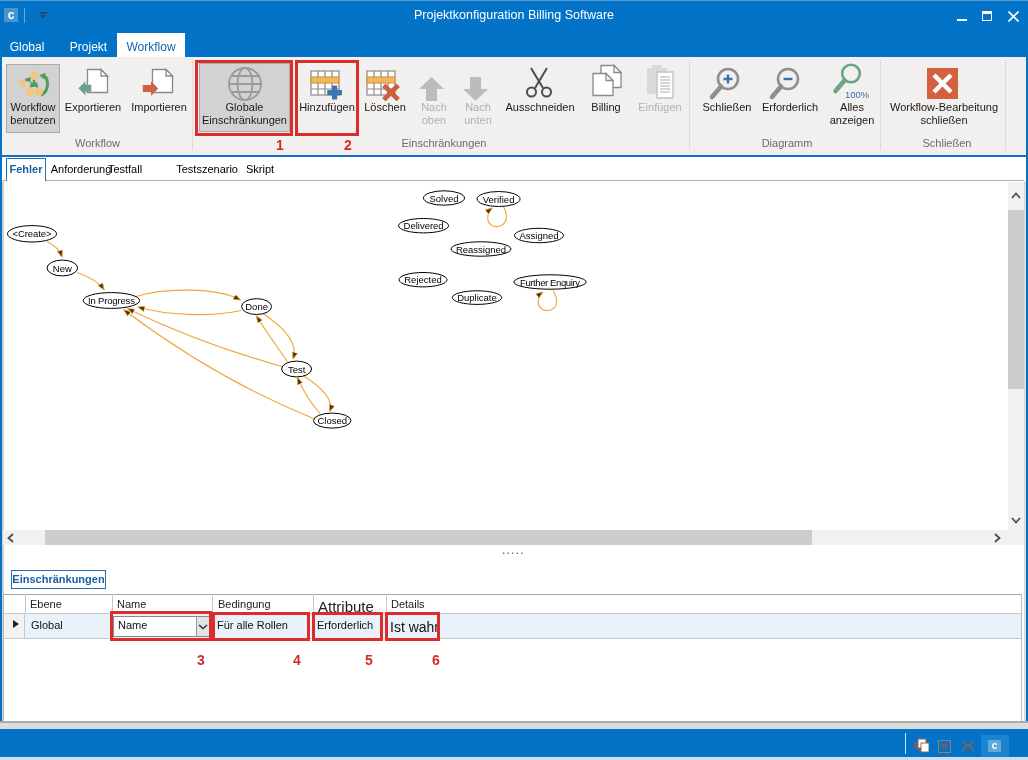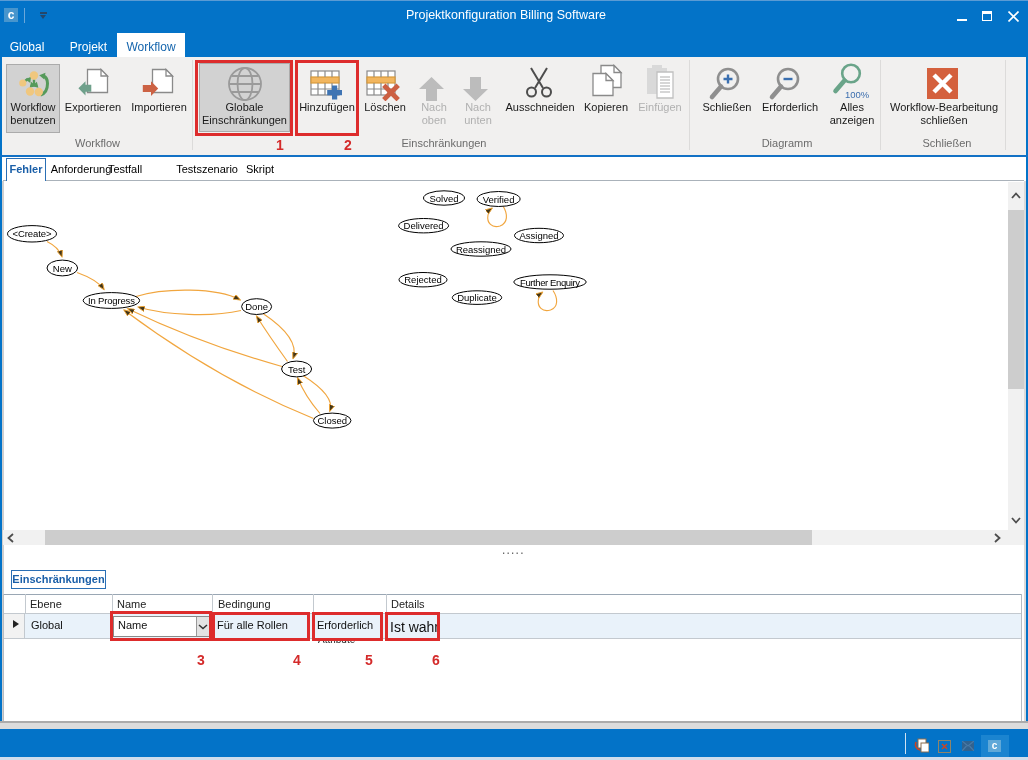--- a/index.html
+++ b/index.html
@@ -32,21 +32,21 @@
 <div class="abs" style="left:1024px;top:157px;width:2px;height:565px;background:#dadada;"></div>
 <div class="abs" style="left:2px;top:157px;width:2px;height:565px;background:#cfcfcf;"></div>
 <div class="abs" style="left:0;top:757px;width:1028px;height:3px;background:#cfdded;"></div>
 
 <div class="abs titlebar"></div>
 <div class="abs" style="left:0;top:0;width:1028px;height:1px;background:#5a9bd4;"></div>
 <div class="abs" style="left:4px;top:8px;width:14px;height:14px;background:#4795cd;color:#fff;font-size:12px;font-weight:bold;text-align:center;line-height:14px;">c</div>
 <div class="abs" style="left:24px;top:8px;width:1px;height:15px;background:#6aa7da;"></div>
 <div class="abs" style="left:40px;top:12px;width:7px;height:2px;background:#25476b;"></div>
 <div class="abs" style="left:40px;top:15px;width:0;height:0;border-left:3.5px solid transparent;border-right:3.5px solid transparent;border-top:4px solid #25476b;"></div>
-<div class="abs" style="left:4px;top:8px;width:1004px;text-align:center;color:#fff;font-size:12.5px;">Projektkonfiguration Billing Software</div>
+<div class="abs" style="left:12px;top:8px;width:1004px;text-align:center;color:#fff;font-size:12.5px;">Projektkonfiguration Billing Software</div>
 
 <div class="abs" style="left:957px;top:19px;width:10px;height:1.5px;background:#fff;"></div>
 <div class="abs" style="left:982px;top:11px;width:10px;height:10px;border:1.5px solid #fff;border-top-width:3px;"></div>
 <svg class="abs" style="left:1008px;top:11px;" width="11" height="11">
     <path d="M0.5,0.5 L10.5,10.5 M10.5,0.5 L0.5,10.5" stroke="#fff" stroke-width="1.6"></path>
   </svg>
 
 <div class="abs menubar"></div>
 <div class="abs" style="left:117px;top:33px;width:68px;height:24px;background:#fff;"></div>
 <div class="abs" style="left:1px;top:40px;width:52px;text-align:center;color:#fff;font-size:12px;">Global</div>
@@ -145,21 +145,21 @@
   </g>
 </svg>
 <div class="abs btnlabel" style="left:502px;top:101px;width:76px;">Ausschneiden</div>
 
 <svg class="abs" style="left:590px;top:64px;" width="36" height="36" viewBox="0 0 36 36">
   <path d="M11,1.5 h13 l7,7 v15 h-20 z" fill="#fff" stroke="#8a8a8a" stroke-width="1.3"></path>
   <path d="M24,1.5 v7 h7 z" fill="#fff" stroke="#8a8a8a" stroke-width="1.3"></path>
   <path d="M3,9.5 h13 l7,7 v15 h-20 z" fill="#fff" stroke="#8a8a8a" stroke-width="1.3"></path>
   <path d="M16,9.5 v7 h7 z" fill="#fff" stroke="#8a8a8a" stroke-width="1.3"></path>
 </svg>
-<div class="abs btnlabel" style="left:578px;top:101px;width:56px;">Kopieren</div>
+<div class="abs btnlabel" style="left:578px;top:101px;width:56px;">Billing</div>
 
 <svg class="abs" style="left:645px;top:64px;" width="32" height="36" viewBox="0 0 32 36">
   <rect x="2" y="4" width="20" height="26" fill="#d9d9d9"></rect>
   <rect x="7" y="1" width="10" height="5" fill="#d9d9d9"></rect>
   <path d="M12,8 h16 v26 h-16 z" fill="#fff" stroke="#c0c0c0" stroke-width="1.3"></path>
   <g stroke="#c9c9c9" stroke-width="1.5">
     <path d="M15,13 h10 M15,16 h10 M15,19 h10 M15,22 h10 M15,25 h10 M15,28 h10"></path>
   </g>
 </svg>
 <div class="abs btnlabel gray" style="left:634px;top:101px;width:52px;">Einfügen</div>
@@ -287,21 +287,21 @@
 <div class="abs" style="left:3px;top:594px;width:1px;height:128px;background:#b6bcc2;"></div>
 <div class="abs" style="left:25px;top:594px;width:1px;height:45px;background:#c3c9cf;"></div>
 <div class="abs" style="left:112px;top:594px;width:1px;height:45px;background:#c3c9cf;"></div>
 <div class="abs" style="left:212px;top:594px;width:1px;height:45px;background:#c3c9cf;"></div>
 <div class="abs" style="left:313px;top:594px;width:1px;height:45px;background:#c3c9cf;"></div>
 <div class="abs" style="left:386px;top:594px;width:1px;height:45px;background:#c3c9cf;"></div>
 <div class="abs" style="left:1021px;top:594px;width:1px;height:128px;background:#b6bcc2;"></div>
 <div class="abs" style="font-size:11px;color:#222;left:30px;top:598px;">Ebene</div>
 <div class="abs" style="font-size:11px;color:#222;left:117px;top:598px;">Name</div>
 <div class="abs" style="font-size:11px;color:#222;left:218px;top:598px;">Bedingung</div>
-<div class="abs" style="font-size:10px;color:#222;left:318px;top:598px;margin-top:36px;">Attribute</div>
+<div class="abs" style="font-size:15px;color:#222;left:318px;top:598px;">Attribute</div>
 <div class="abs" style="font-size:11px;color:#222;left:391px;top:598px;">Details</div>
 
 <div class="abs" style="left:4px;top:614px;width:1017px;height:24px;background:#e9f2fa;"></div>
 <div class="abs" style="left:4px;top:614px;width:21px;height:24px;background:#f2f2f2;border-right:1px solid #c3c9cf;"></div>
 <div class="abs" style="left:13px;top:620px;width:0;height:0;border-top:4.5px solid transparent;border-bottom:4.5px solid transparent;border-left:6px solid #222;"></div>
 <div class="abs" style="font-size:11px;color:#111;left:31px;top:619px;">Global</div>
 
 <div class="abs" style="left:113px;top:616px;width:98px;height:21px;background:#fff;border:1px solid #8a8a8a;"></div>
 <div class="abs" style="left:196px;top:617px;width:14px;height:19px;background:#e3e3e3;border-left:1px solid #999;"></div>
 <svg class="abs" style="left:198px;top:624px;" width="10" height="6">

